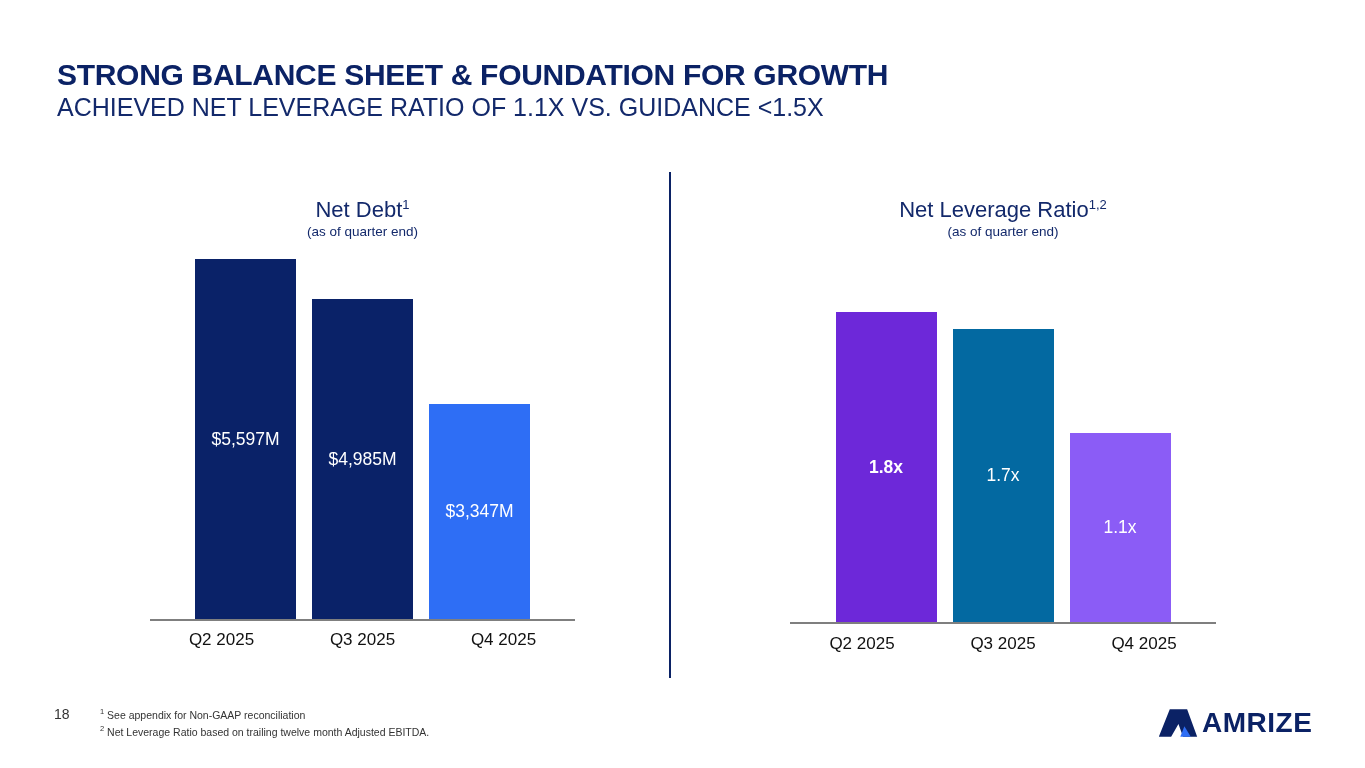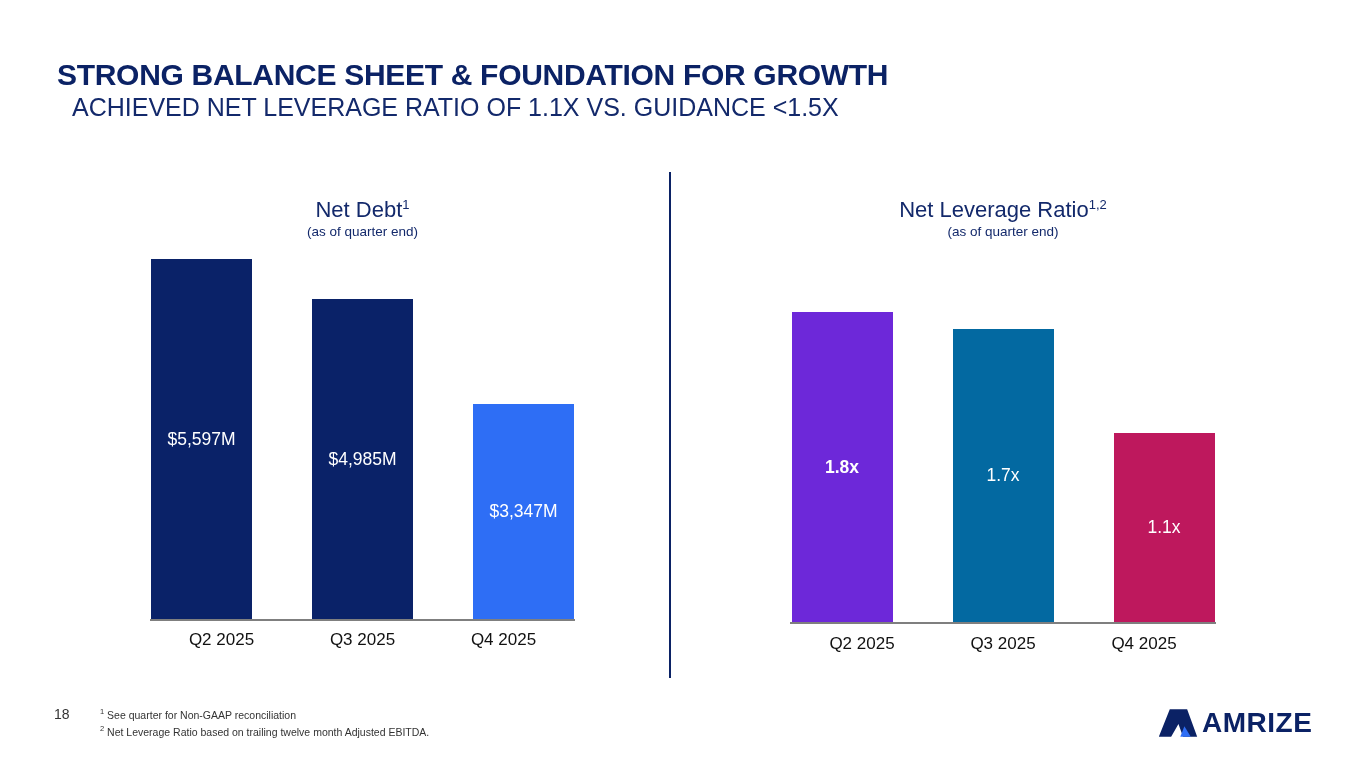--- a/index.html
+++ b/index.html
@@ -8,35 +8,35 @@
     font-family:"Liberation Sans",sans-serif;color:#0B2265;
   }
   .abs{position:absolute;}
 
   
   .slide-title{
     left:57px;top:58px;font-size:30px;font-weight:800;letter-spacing:-0.3px;
     color:#0B2265;white-space:nowrap;
   }
   .slide-subtitle{
-    left:72px;top:93px;font-size:25px;font-weight:400;color:#13296B;white-space:nowrap;
+    left:57px;top:93px;font-size:25px;font-weight:400;color:#13296B;white-space:nowrap;
   }
 
   
   .divider{left:669px;top:172px;width:2px;height:506px;background:#0B2265;}
 
   
   .chart-head{text-align:center;color:#13296B;}
   .chart-head .t{font-size:22px;line-height:26px;}
   .chart-head .t sup{font-size:13px;}
   .chart-head .st{font-size:13.5px;line-height:18px;color:#13296B;}
 
   
   .plot{
-    position:absolute;display:flex;align-items:flex-end;justify-content:center;gap:60px;
+    position:absolute;display:flex;align-items:flex-end;justify-content:center;gap:16px;
   }
   .plot::after{
     content:"";position:absolute;left:0;right:0;bottom:-2px;height:2px;background:#7F7F7F;
   }
   .bar{
     width:101px;display:flex;align-items:center;justify-content:center;flex:0 0 auto;
   }
   .bar-label{color:#ffffff;font-size:17.5px;white-space:nowrap;}
 
   .cats{position:absolute;display:flex;justify-content:center;gap:40px;}
@@ -83,33 +83,33 @@
   <div class="t"><span>Net Leverage Ratio</span><sup>1,2</sup></div>
   <div class="st">(as of quarter end)</div>
 </div>
 <div class="plot" style="left:790px;top:312px;width:426px;height:310px;">
     <div class="bar" style="height: 310px; background: #6d28d9; font-weight: bold;">
       <span class="bar-label">1.8x</span>
     </div>
     <div class="bar" style="height: 293px; background: #0369a1;">
       <span class="bar-label">1.7x</span>
     </div>
-    <div class="bar" style="height: 189px; background: #be185d;">
+    <div class="bar" style="height: 189px; background: #8b5cf6;">
       <span class="bar-label">1.1x</span>
     </div>
   </div>
 <div class="cats" style="left:790px;top:634px;width:426px;">
     <span class="cat">Q2 2025</span>
     <span class="cat">Q3 2025</span>
     <span class="cat">Q4 2025</span>
   </div>
 
 <div class="abs page-num">18</div>
 <div class="abs footnotes">
-  <div><sup>1</sup> <span>See quarter for Non-GAAP reconciliation</span></div>
+  <div><sup>1</sup> <span>See appendix for Non-GAAP reconciliation</span></div>
   <div><sup>2</sup> <span>Net Leverage Ratio based on trailing twelve month Adjusted EBITDA.</span></div>
 </div>
 
 <div class="abs logo">
   <span style="display:inline-flex;">
     <svg width="42" height="36" viewBox="0 0 46 36" aria-hidden="true">
       <path d="M2 33 L14 3 L33 3 L44 33 L28.5 33 L23.5 19 L15.5 33 Z" fill="#0B2265"></path>
       <path d="M25.5 33 L30 21.5 L37 33 Z" fill="#2E6EF5"></path>
     </svg>
   </span>

